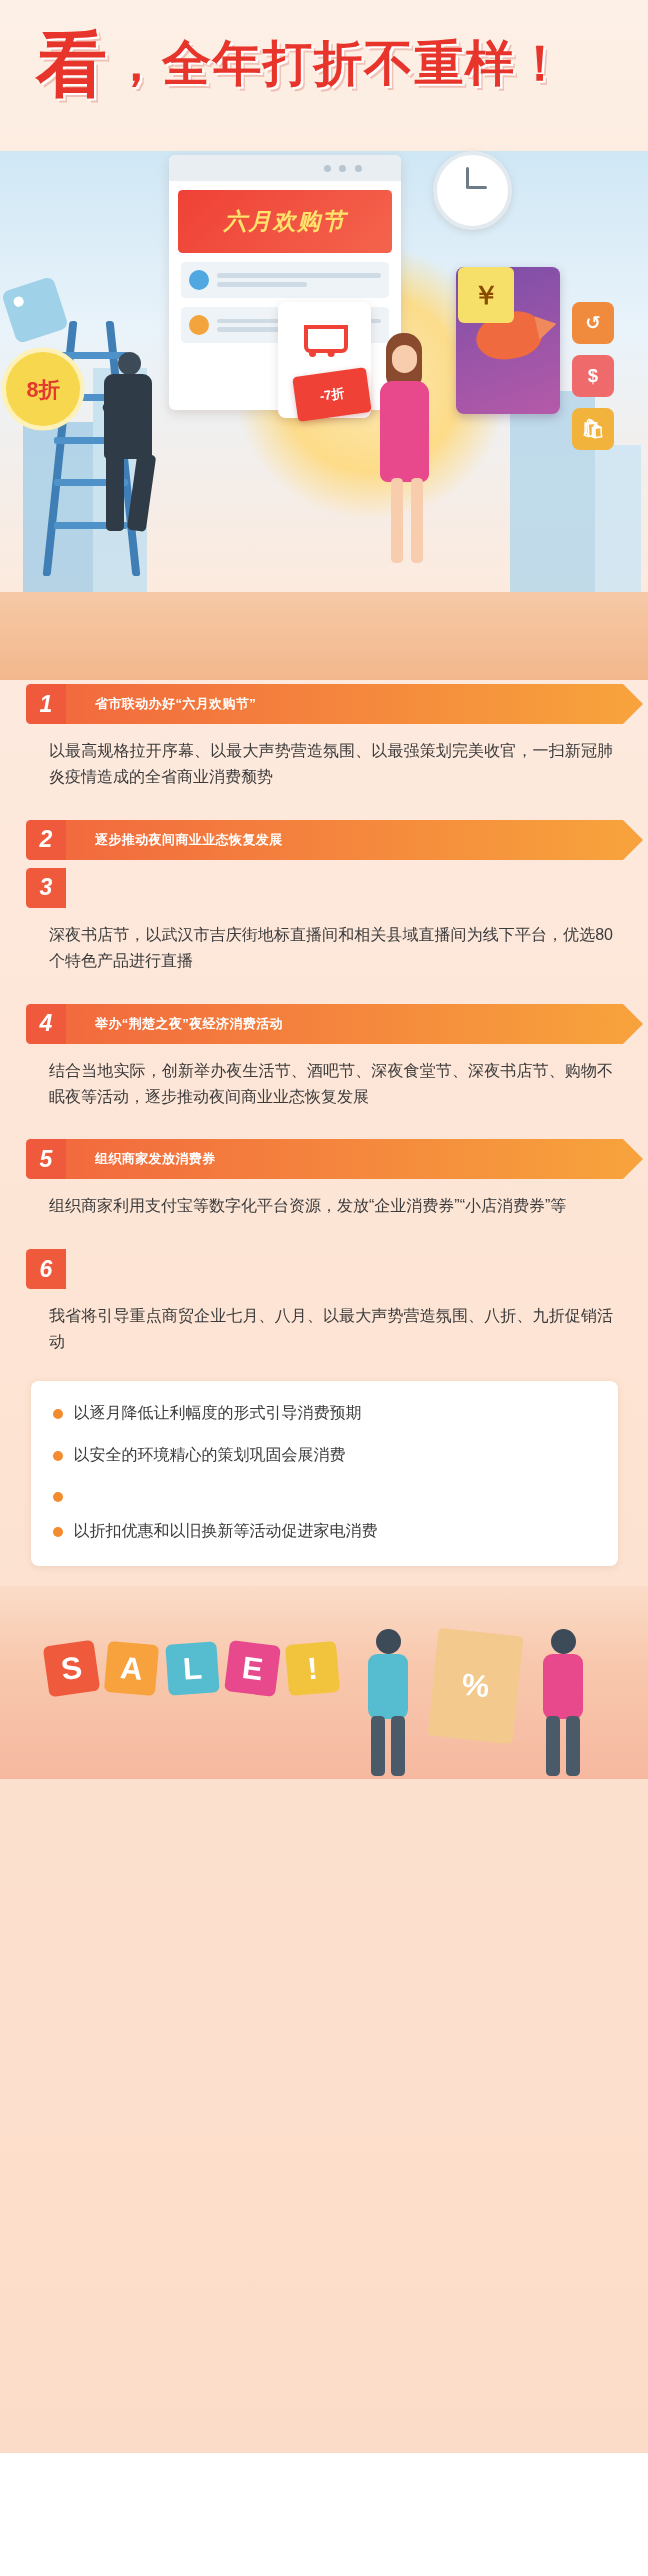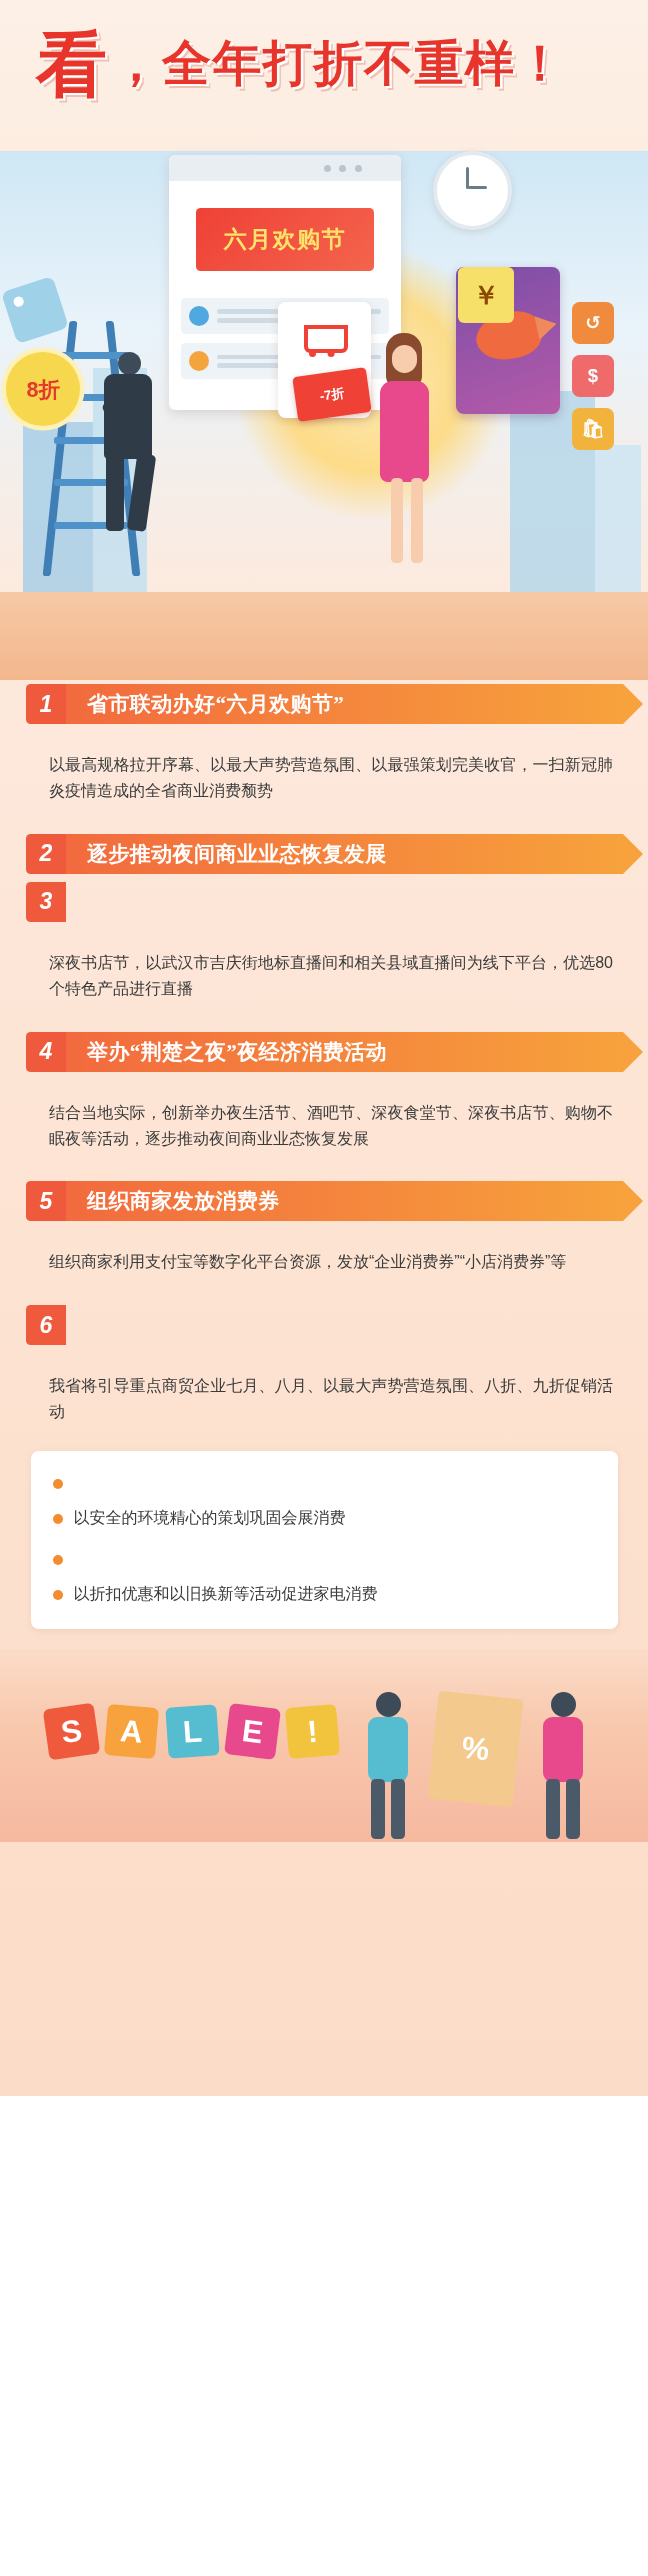--- a/index.html
+++ b/index.html
@@ -7,21 +7,21 @@
     padding: 0;
   }
   body {
     width: 649px;
     background: #ffffff;
     font-family: "Liberation Sans", "DejaVu Sans", sans-serif;
   }
   .page {
     position: relative;
     width: 649px;
-    height: 2096px;
+    height: 2453px;
     overflow: hidden;
     background: linear-gradient(180deg, #fdeee4 0%, #fde9dd 30%, #fde3d2 60%, #fbdcc8 100%);
   }
 
   
   .hero {
     position: relative;
     width: 649px;
     height: 680px;
     overflow: hidden;
@@ -105,31 +105,32 @@
     position: absolute;
     top: 10px;
     width: 7px; height: 7px;
     border-radius: 50%;
     background: #b9c6cf;
   }
   .win-bar i:nth-child(1) { left: 155px; }
   .win-bar i:nth-child(2) { left: 170px; }
   .win-bar i:nth-child(3) { left: 186px; }
   .win-banner {
-    margin: 27px;
+    margin: 9px;
     height: 63px;
     border-radius: 4.6px;
     background: linear-gradient(135deg, #ef4136 0%, #f4644d 100%);
     color: #ffe36b;
     font-size: 23px;
     font-weight: bold;
     display: flex;
     align-items: center;
     justify-content: center;
     letter-spacing: 1.5px;
+    font-style: italic;
   }
   .win-rows {
     padding: 0 12.4px;
   }
   .win-row {
     display: flex;
     align-items: center;
     background: #eef3f7;
     border-radius: 4.6px;
     height: 36px;
@@ -375,37 +376,36 @@
     background: #f05a3c;
     border-radius: 4.6px 0 0 4.6px;
   }
   .sec-bar {
     position: relative;
     flex: 1;
     height: 40px;
     background: linear-gradient(90deg, #f26a3e 0%, #f7a23c 100%);
     display: flex;
     align-items: center;
-    padding-left: 21px;
+    padding-left: 29px;
     color: #ffffff;
-    font-size: 21px;
+    font-size: 13px;
     font-weight: bold;
     letter-spacing: 0.4px;
-    font-family: Liberation Serif, serif;
   }
   .sec-bar:after {
     content: "";
     position: absolute;
     right: -20px; top: 0;
     border-left: 20px solid #f7a23c;
     border-top: 20px solid transparent;
     border-bottom: 20px solid transparent;
   }
   .sec-body {
-    margin: 24px 36px 26px 49px;
+    margin: 10px 36px 26px 49px;
     color: #3b3b3b;
     font-size: 16px;
     line-height: 1.62;
     text-align: justify;
   }
 
   
   .bullet-card {
     margin: 4.6px 31px 0 31px;
     background: #ffffff;
@@ -625,20 +625,21 @@
     <div class="section">
       <div class="sec-head">
         <div class="sec-num">6</div>
       </div>
       <div class="sec-body">我省将引导重点商贸企业七月、八月、以最大声势营造氛围、八折、九折促销活动</div>
     </div>
 
     <div class="bullet-card">
       <div class="bullet">
         <div class="bdot"></div>
+        <div class="btext">以逐月降低让利幅度的形式引导消费预期</div>
       </div>
       <div class="bullet">
         <div class="bdot"></div>
         <div class="btext">以安全的环境精心的策划巩固会展消费</div>
       </div>
       <div class="bullet">
         <div class="bdot"></div>
       </div>
       <div class="bullet">
         <div class="bdot"></div>

